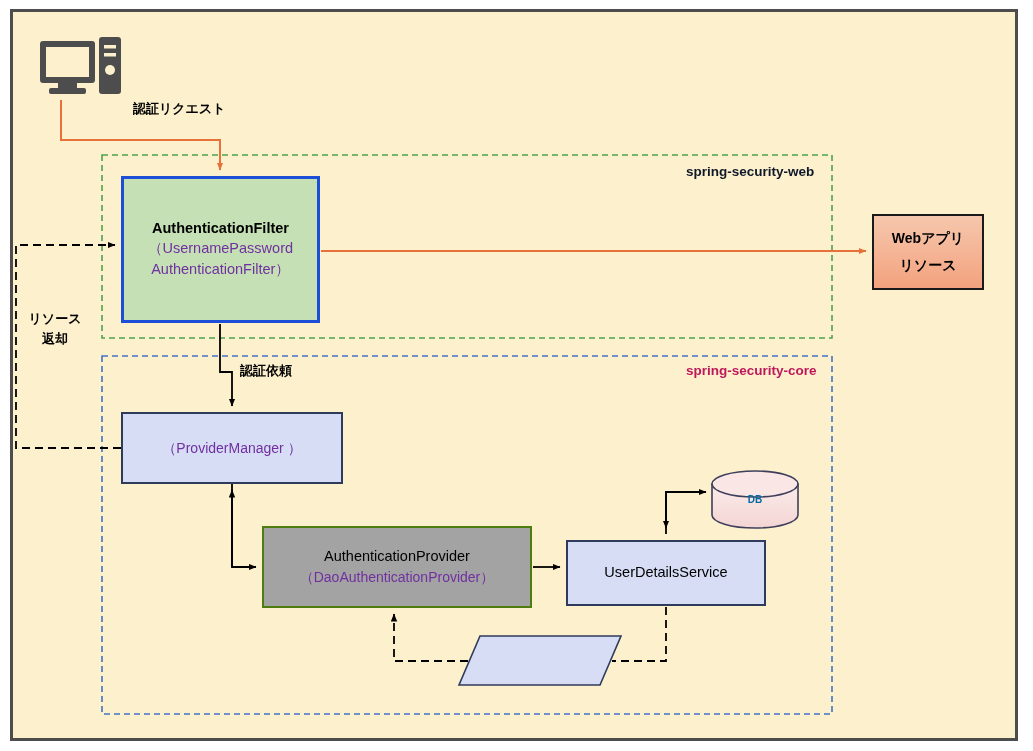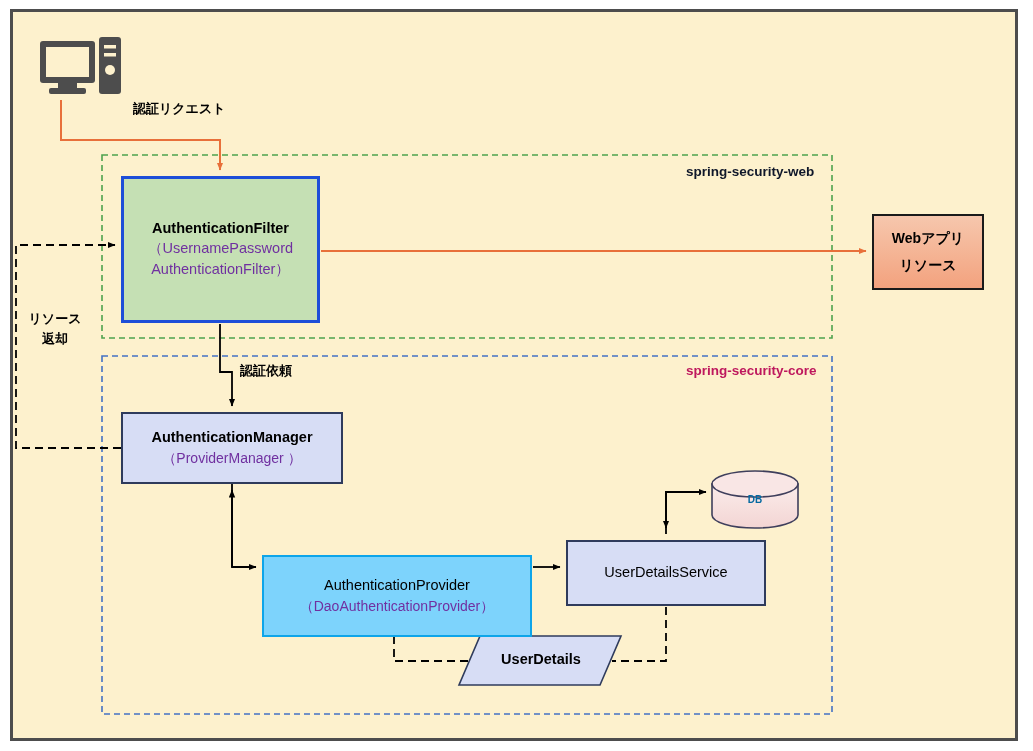--- a/index.html
+++ b/index.html
@@ -84,24 +84,23 @@
     border: 2px solid #2f3b5c;
     font-size: 14.5px;
   }
   #node-auth-manager .sub { font-size: 14px; }
   
   #node-auth-provider {
     left: 262px;
     top: 526px;
     width: 270px;
     height: 82px;
-    background: #7dd3fc;
-    border: 2px solid #0ea5e9;
-    font-size: 14.5px;
-    margin-top: 29px;
+    background: #a3a3a3;
+    border: 2px solid #4d7c0f;
+    font-size: 14.5px;
   }
   #node-auth-provider .title { font-weight: normal; }
   #node-auth-provider .sub { font-size: 14px; }
   
   #node-user-details-service {
     left: 566px;
     top: 540px;
     width: 200px;
     height: 66px;
     background: #d7ddf5;
@@ -232,36 +231,34 @@
     <div class="sub">（UsernamePassword</div>
     <div class="sub">AuthenticationFilter）</div>
   </div>
 
   <div class="node" id="node-web-resource">
     <div class="title">Webアプリ</div>
     <div class="title">リソース</div>
   </div>
 
   <div class="node" id="node-auth-manager">
-    <div class="title">AuthenticationManager</div>
     <div class="sub">（ProviderManager ）</div>
   </div>
 
   <div class="node" id="node-auth-provider">
     <div class="title">AuthenticationProvider</div>
     <div class="sub">（DaoAuthenticationProvider）</div>
   </div>
 
   <div class="node" id="node-user-details-service">
     <div class="title">UserDetailsService</div>
   </div>
 
   <div id="db-label">DB</div>
 
-  <div id="user-details-label">UserDetails</div>
 
   <div class="edge-label" id="label-auth-request">認証リクエスト</div>
   <div class="edge-label" id="label-auth-delegate">認証依頼</div>
   <div class="edge-label" id="label-auth-result">
     <div>リソース</div>
     <div>返却</div>
   </div>
 
   <div class="container-label" id="label-sec-web">spring-security-web</div>
   <div class="container-label" id="label-sec-core">spring-security-core</div>

